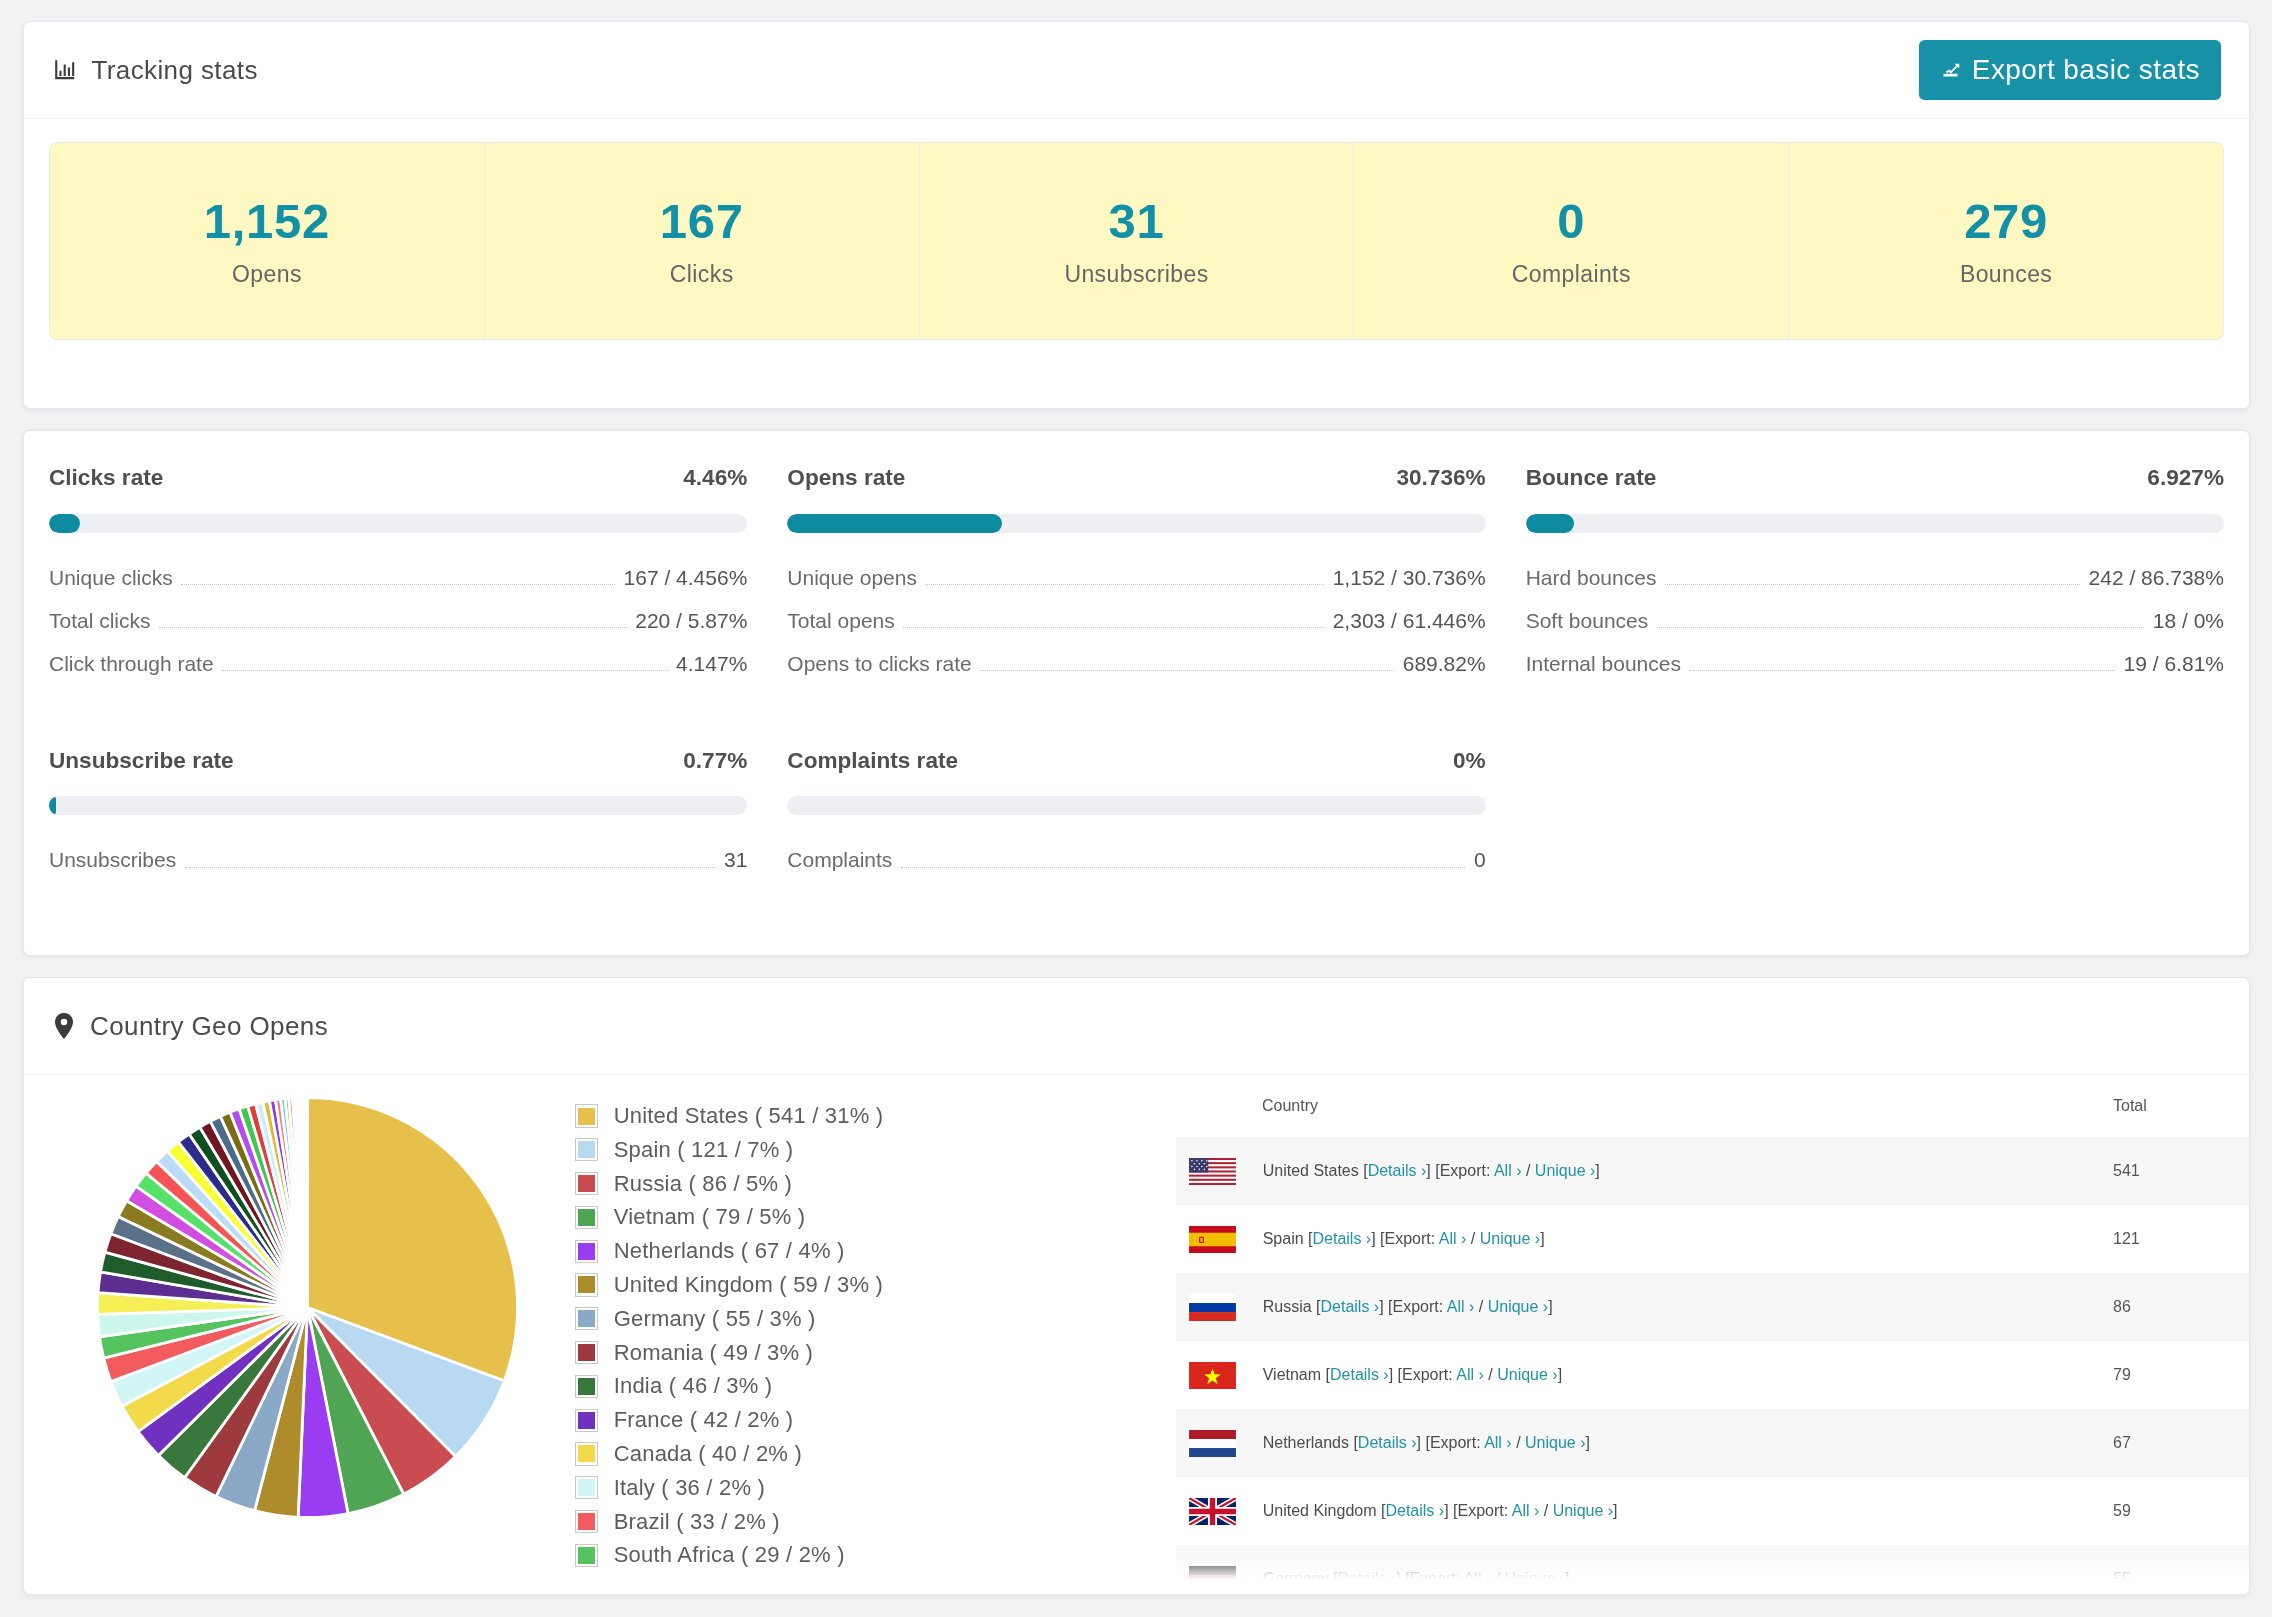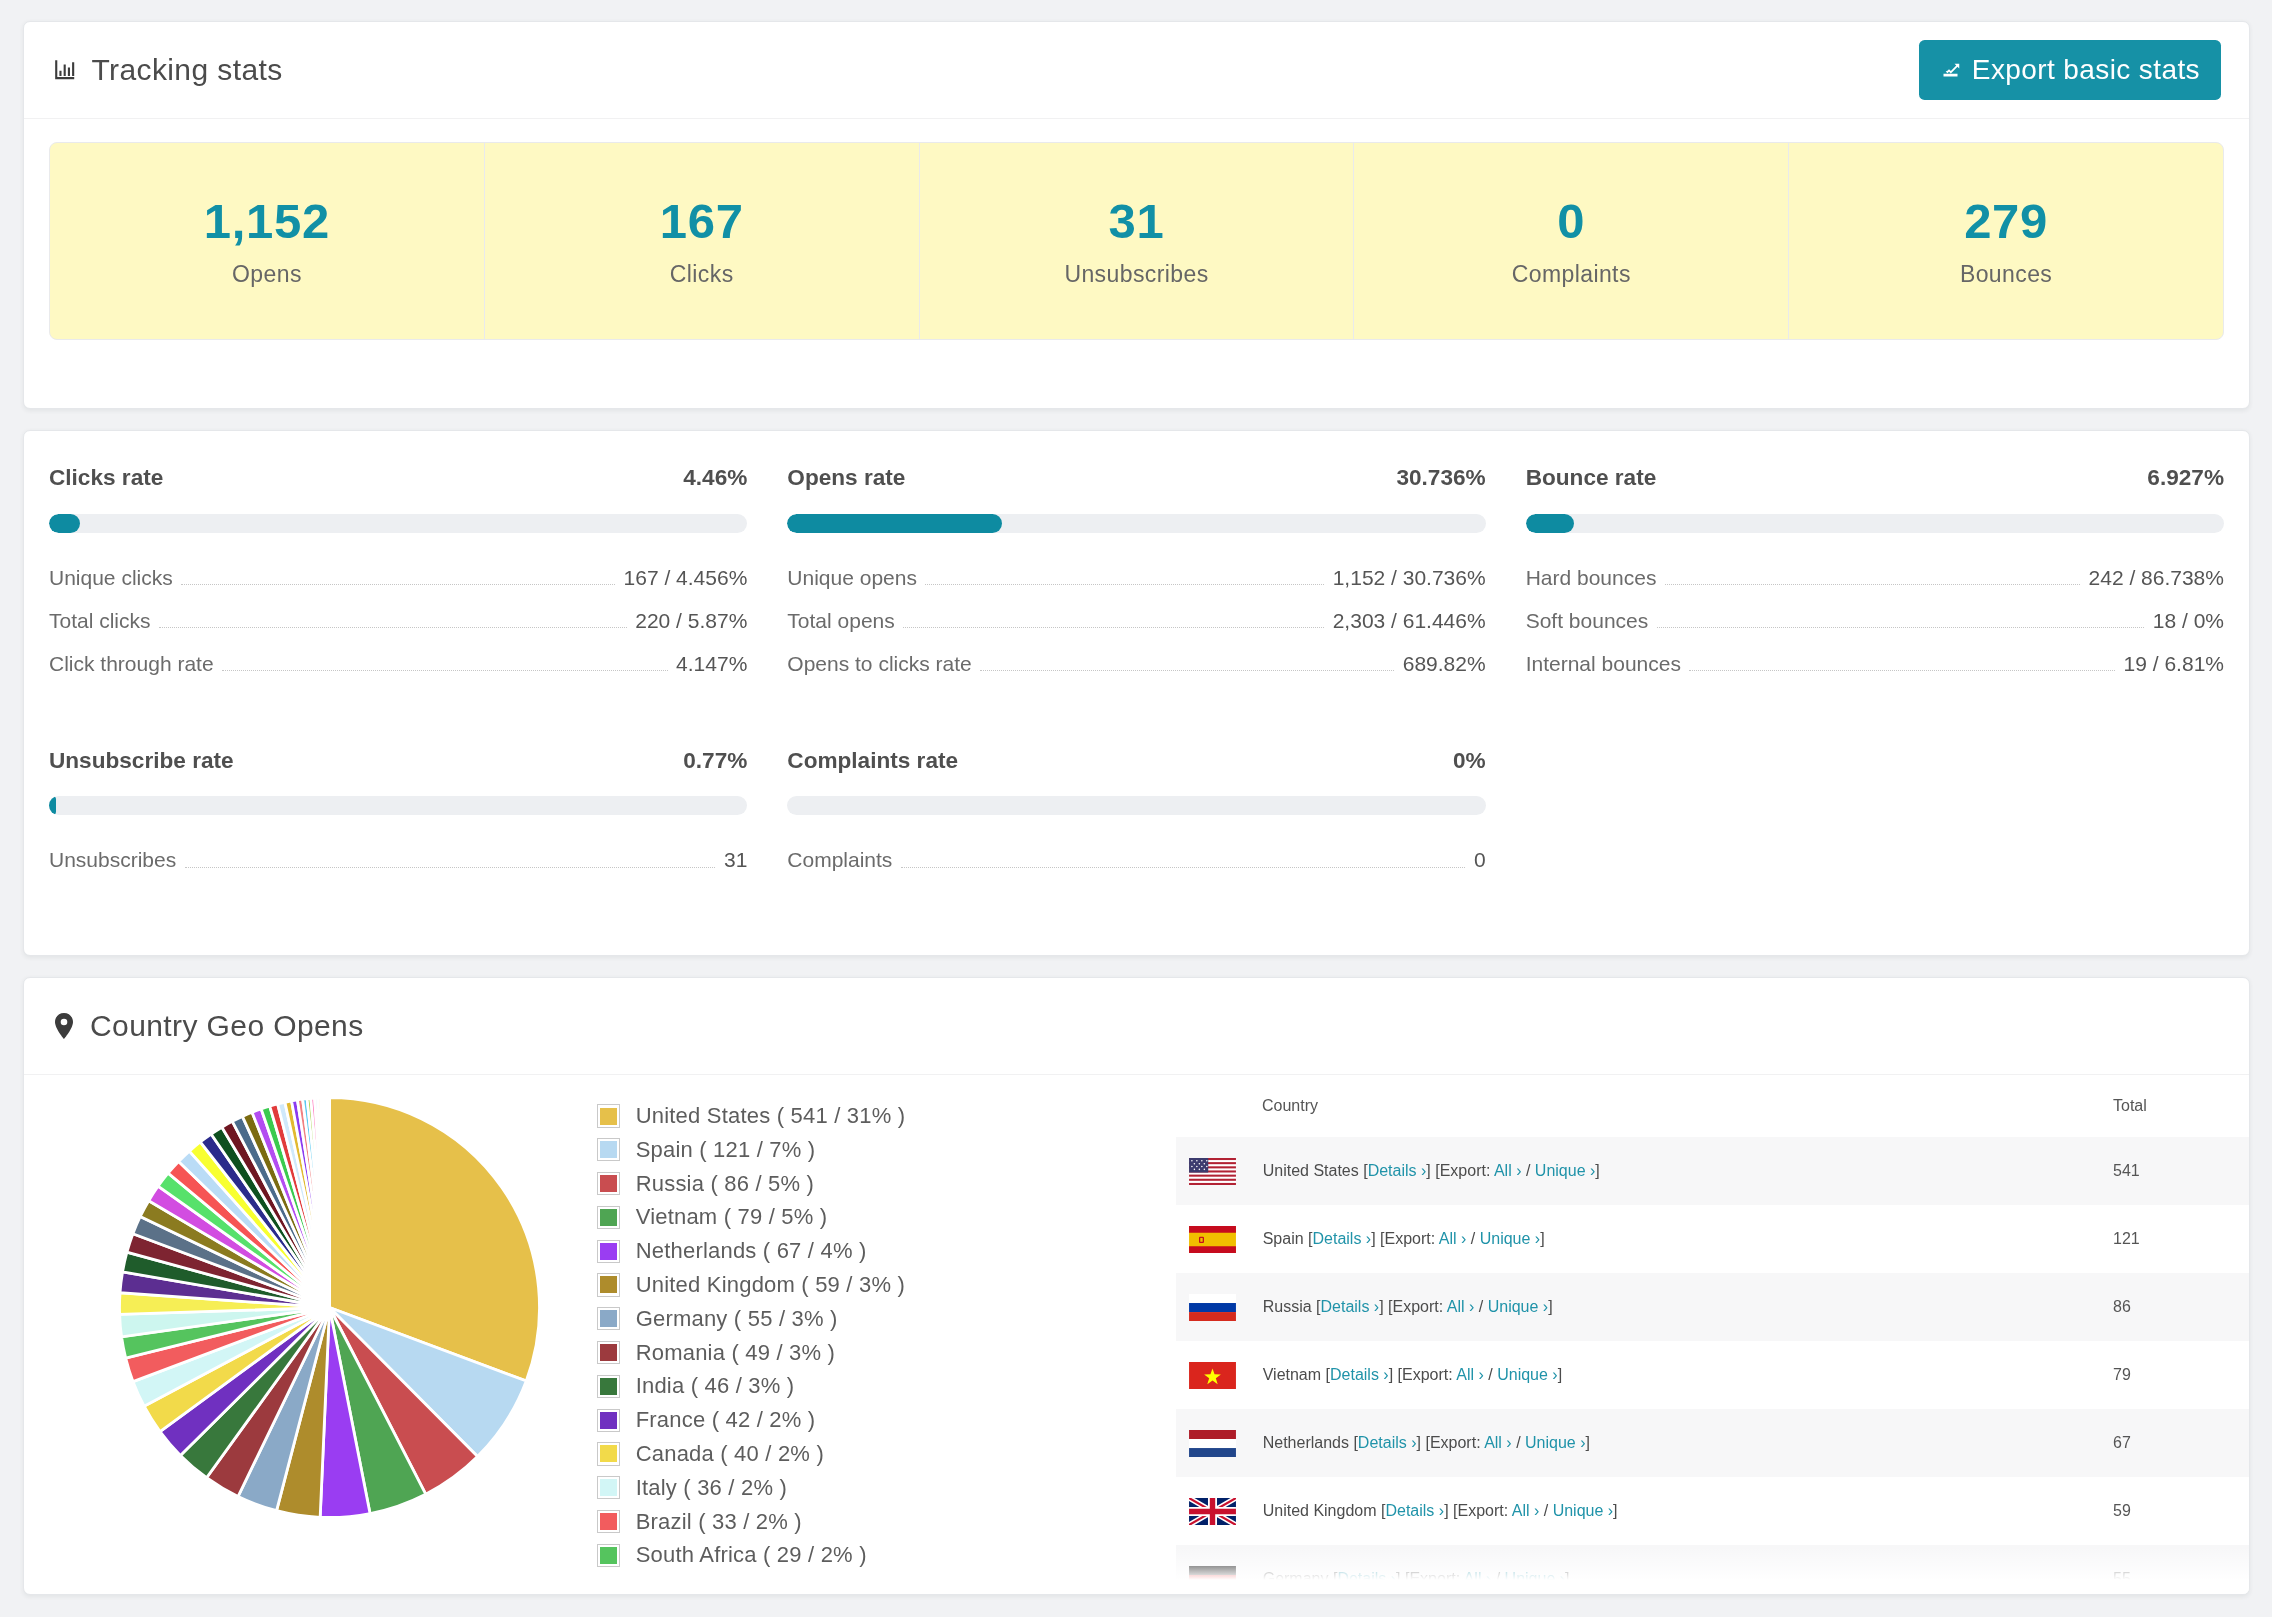--- a/index.html
+++ b/index.html
@@ -5,21 +5,21 @@
   html,body{margin:0;padding:0;}
   body{
     width:2273px;height:1618px;background:#f1f2f4;overflow:hidden;
     font-family:"Liberation Sans", sans-serif;color:#4c4c4c;position:relative;
   }
   .card{
     margin:0 23px;background:#ffffff;border:0.7px solid #e5e7ea;border-radius:7px;
     box-shadow:0 1.4px 4.2px rgba(40,50,60,.07);box-sizing:border-box;
   }
   .card-header{display:flex;align-items:center;height:96px;padding:0 28px;}
-  .card-title{display:flex;align-items:center;gap:14px;font-size:30px;color:#4b4b4b;letter-spacing:0.4px;}
+  .card-title{display:flex;align-items:center;gap:14px;font-size:26px;color:#4b4b4b;letter-spacing:0.4px;}
   .card-title svg{display:block;}
   .divider{border-top:1.4px solid #f1f1f2;height:0;}
   
   #card-tracking{margin-top:21px;height:388px;}
   .export-btn{
     margin-left:auto;display:flex;align-items:center;gap:11.3px;border:none;cursor:pointer;
     background:#1691a6;color:#fff;font-size:28px;font-family:inherit;
     padding:14px 21px;border-radius:5.6px;letter-spacing:0.4px;
   }
   .stats-row{
@@ -36,21 +36,21 @@
   .rate-head{display:flex;justify-content:space-between;align-items:baseline;font-size:22.6px;font-weight:bold;color:#4f4f4f;}
   .bar{margin-top:22.6px;height:19px;background:#edeff2;border-radius:10px;overflow:hidden;}
   .bar-fill{height:100%;border-radius:10px;background:#0e8ba1;}
   .rate-rows{margin-top:32px;}
   .rate-row{display:flex;align-items:flex-end;font-size:21px;line-height:25.4px;margin-bottom:17.6px;}
   .rr-label{color:#6b6b6b;white-space:nowrap;}
   .rr-leader{flex:1;border-bottom:1.4px dotted #c6c6c6;margin:0 8.5px 5px;}
   .rr-value{color:#555;white-space:nowrap;}
   
   #card-geo{margin-top:21px;height:618px;overflow:hidden;position:relative;}
-  .geo-content{display:flex;padding-left:37px;height:520px;}
+  .geo-content{display:flex;padding-left:15px;height:520px;}
   .pie-wrap{width:536px;display:flex;justify-content:center;align-items:flex-start;padding-top:15.5px;}
   .pie-wrap svg{width:433px;height:433px;}
   .legend{width:395px;padding-top:28px;}
   .legend-item{display:flex;align-items:center;margin-bottom:7.8px;cursor:pointer;}
   .legend-swatch{
     width:17px;height:17px;padding:2.1px;border:0.7px solid #c9c9c9;background-clip:content-box;
     margin-right:15.5px;flex:0 0 auto;
   }
   .legend-label{font-size:22px;color:#5d5d5d;letter-spacing:0.2px;}
   .geo-table{margin-left:auto;width:1073px;font-size:16px;}

